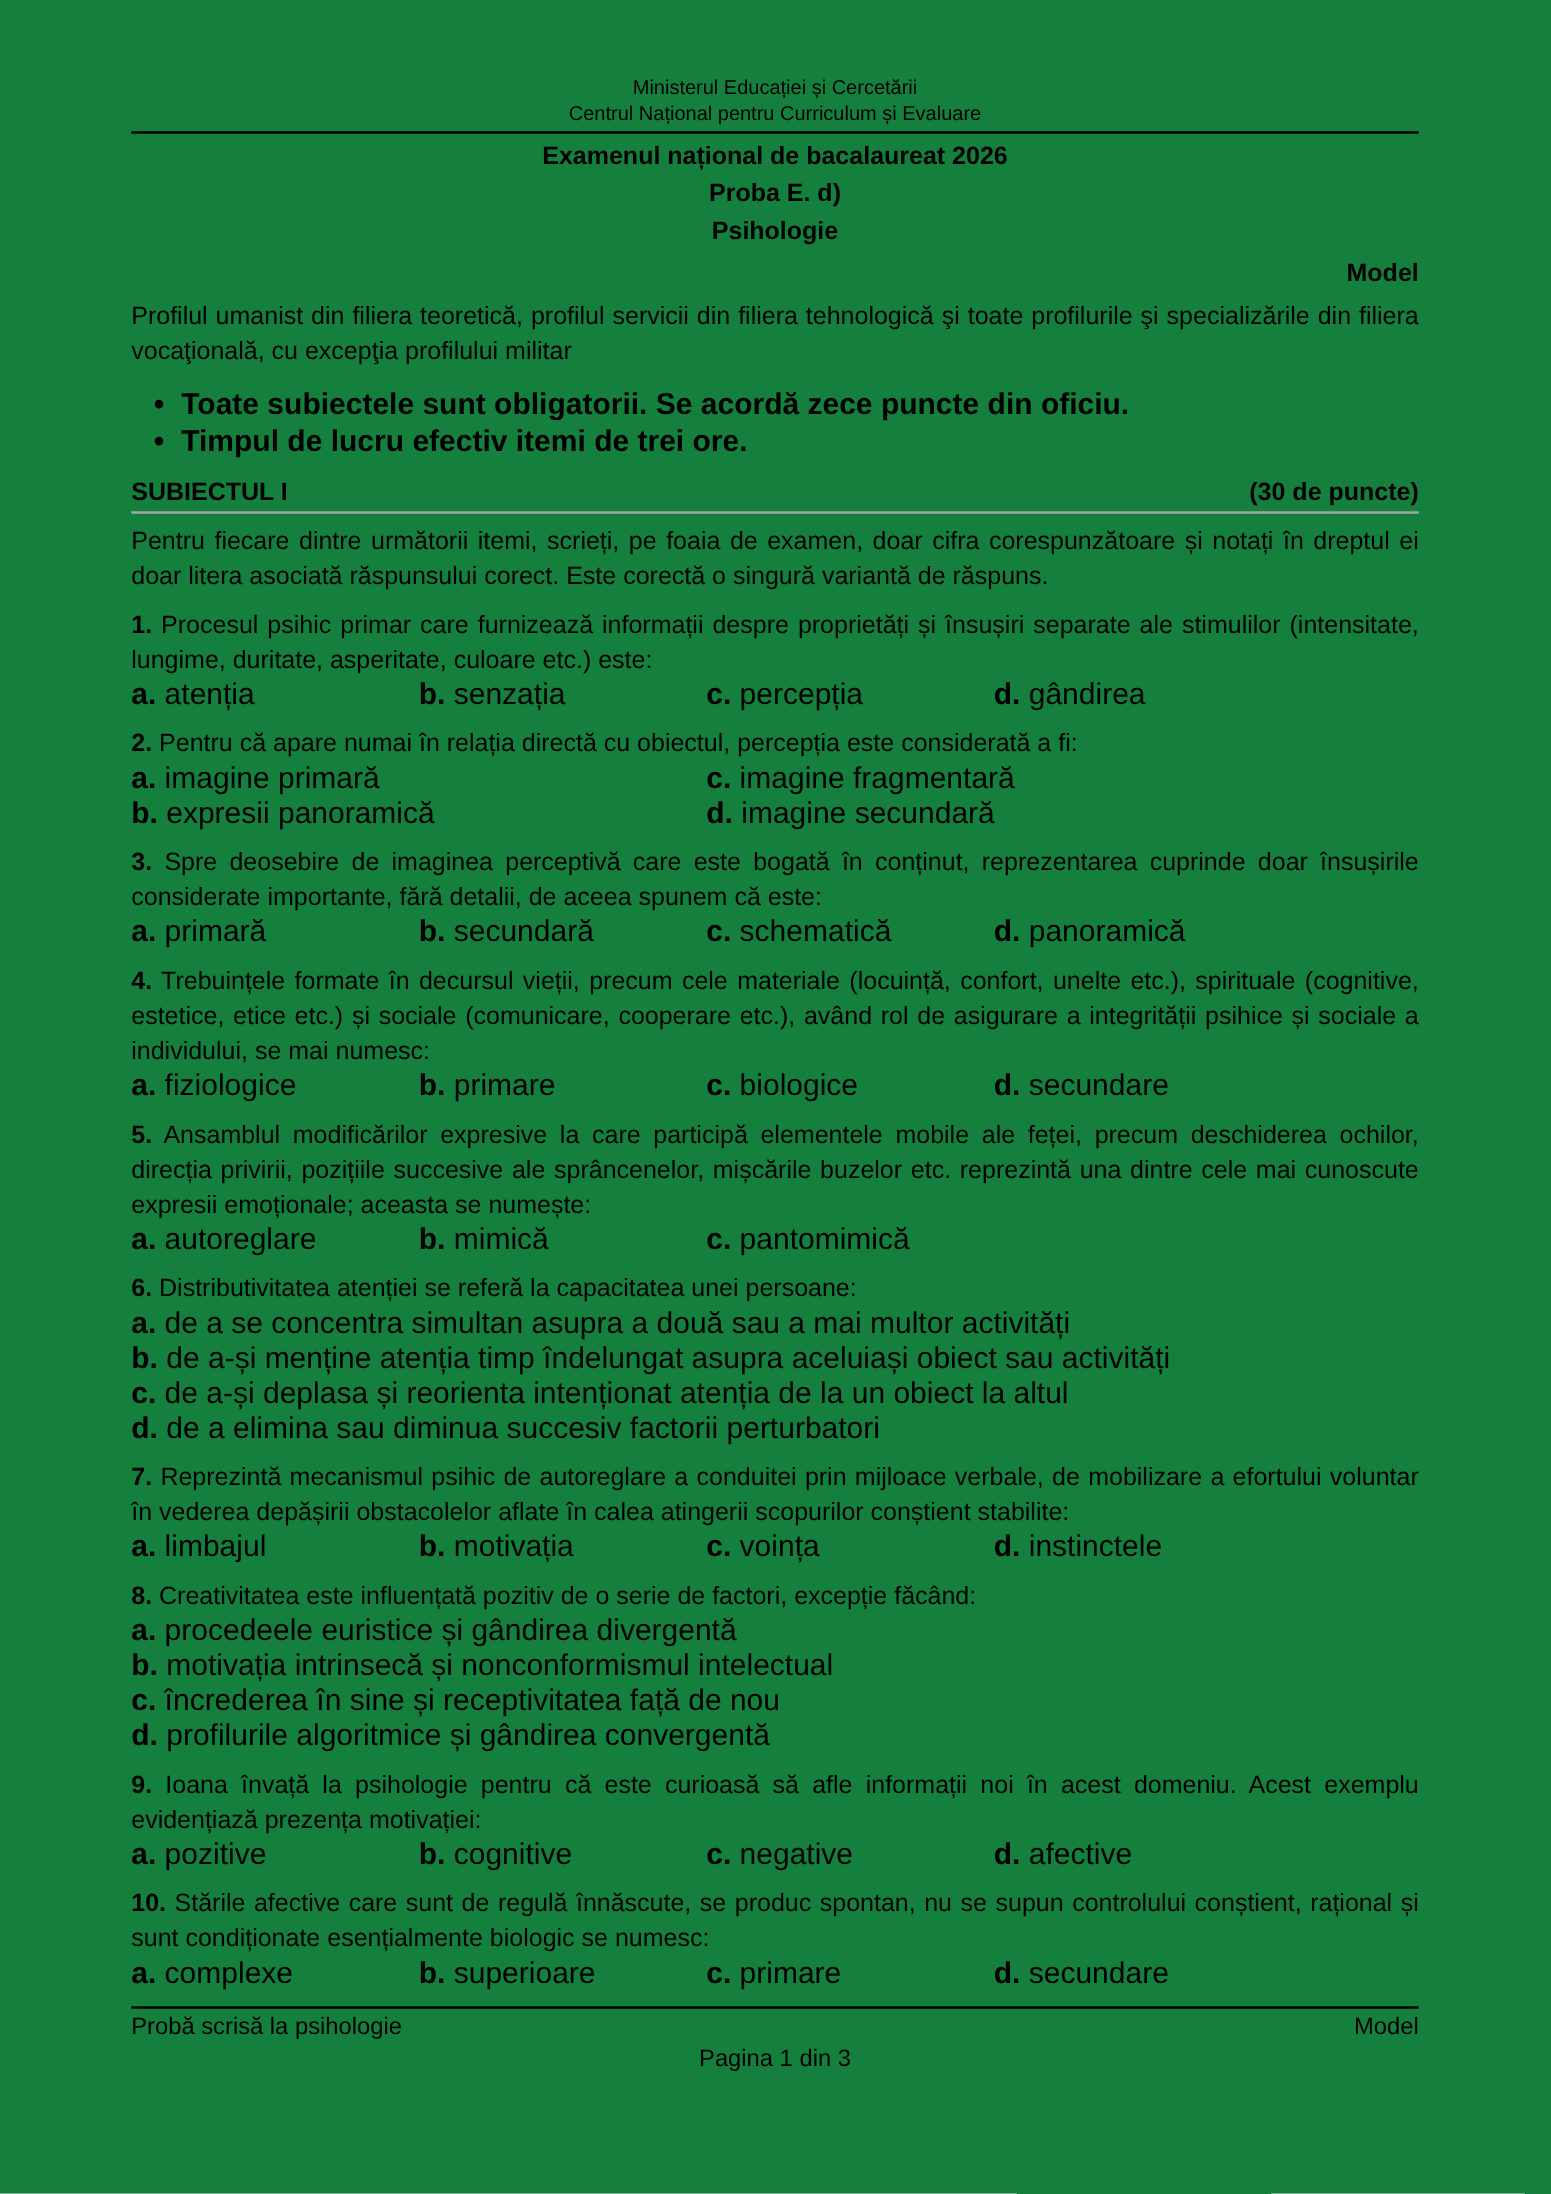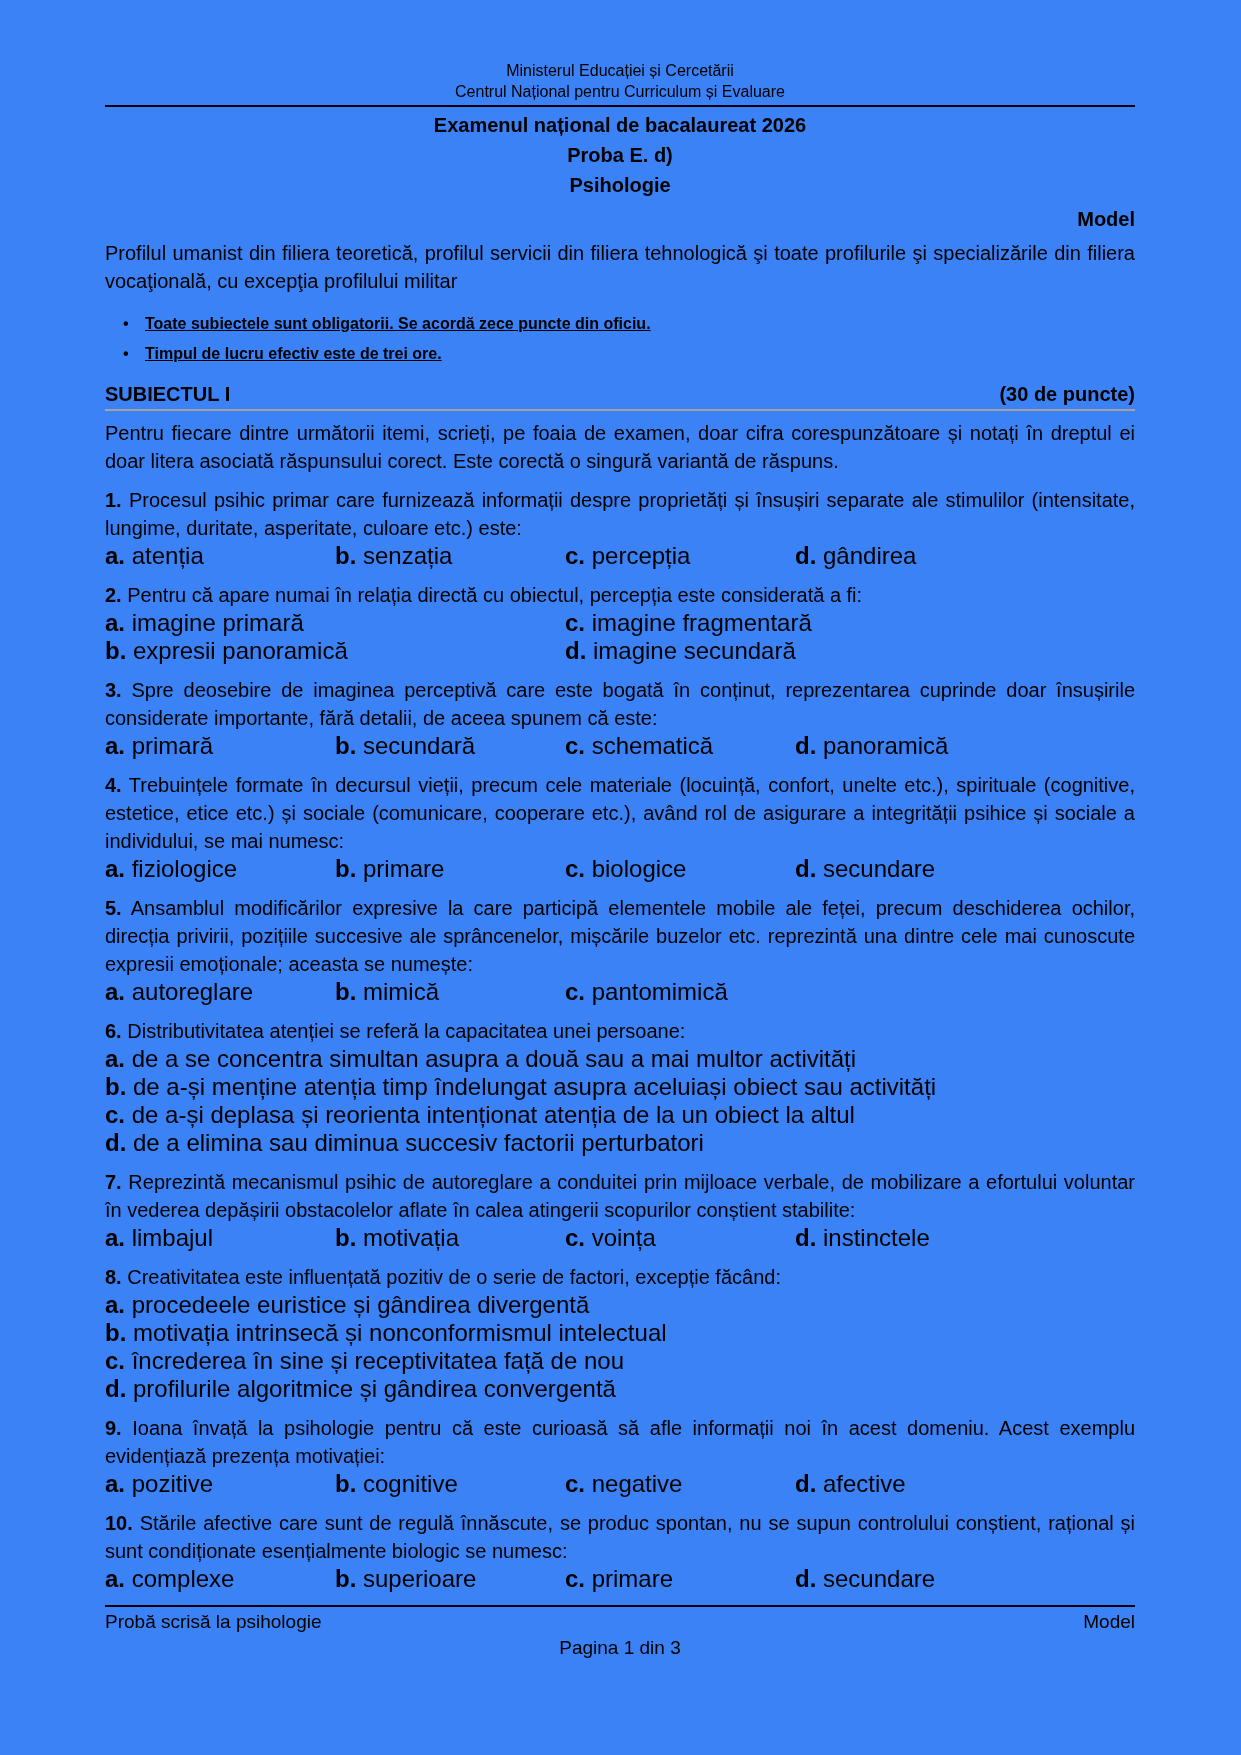--- a/index.html
+++ b/index.html
@@ -7,21 +7,21 @@
     padding: 0;
     background: #ffffff;
     font-family: "Liberation Sans", "DejaVu Sans", sans-serif;
     color: #000000;
   }
   .page {
     position: relative;
     width: 1241px;
     height: 1755px;
     margin: 0 auto;
-    background: #3b82f6;
+    background: #15803d;
     box-sizing: border-box;
     padding: 60px 106px 0 105px;
     overflow: hidden;
   }
   .bold { font-weight: bold; }
   .small-header {
     text-align: center;
     font-size: 16px;
     line-height: 21px;
   }
@@ -48,26 +48,25 @@
     line-height: 28px;
     text-align: justify;
     margin: 8px 0 0 0;
   }
   ul.notice-list {
     margin: 14px 0 0 0;
     padding: 0 0 0 18px;
     list-style: none;
   }
   ul.notice-list li {
-    font-size: 16px;
+    font-size: 24px;
     line-height: 30px;
     font-weight: bold;
     position: relative;
     padding-left: 22px;
-    text-decoration: underline;
   }
   ul.notice-list li::before {
     content: "•";
     position: absolute;
     left: 0;
     font-weight: bold;
   }
   .section-head {
     display: flex;
     justify-content: space-between;
@@ -135,21 +134,21 @@
   <div class="doc-title">Examenul național de bacalaureat 2026</div>
   <div class="doc-title">Proba E. d)</div>
   <div class="doc-title">Psihologie</div>
 
   <div class="model-line">Model</div>
 
   <p class="profile-par">Profilul umanist din filiera teoretică, profilul servicii din filiera tehnologică şi toate profilurile şi specializările din filiera vocaţională, cu excepţia profilului militar</p>
 
   <ul class="notice-list" id="bullets">
       <li>Toate subiectele sunt obligatorii. Se acordă zece puncte din oficiu.</li>
-      <li>Timpul de lucru efectiv este de trei ore.</li>
+      <li>Timpul de lucru efectiv itemi de trei ore.</li>
     </ul>
 
   <div class="section-head">
     <span>SUBIECTUL I</span>
     <span>(30 de puncte)</span>
   </div>
 
   <p class="intro-par">Pentru fiecare dintre următorii itemi, scrieți, pe foaia de examen, doar cifra corespunzătoare și notați în dreptul ei doar litera asociată răspunsului corect. Este corectă o singură variantă de răspuns.</p>
 
   <div id="questions">

